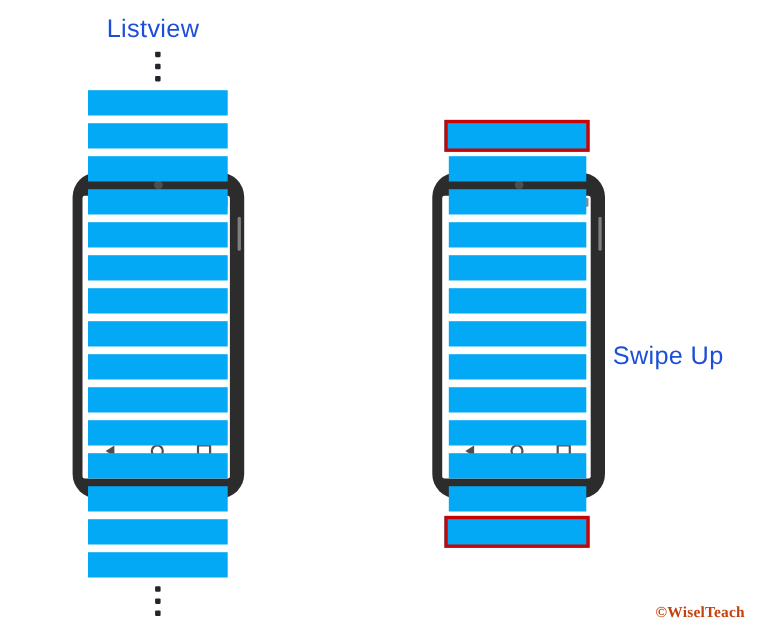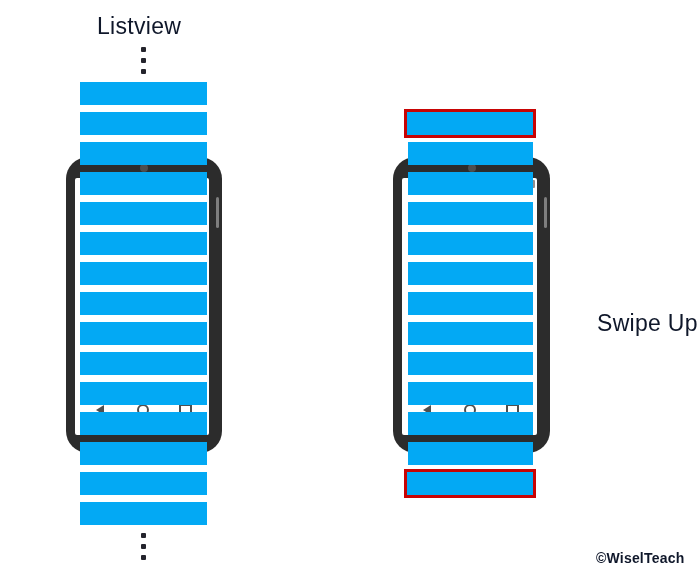--- a/index.html
+++ b/index.html
@@ -1,26 +1,26 @@
 <!DOCTYPE html>
 <html><head>
 <meta charset="utf-8">
 <style>
   html,body { margin:0; padding:0; background:#fff; }
   .stage {
     position:relative; width:700px; height:576px; background:#ffffff;
     overflow:hidden; font-family:"Liberation Sans", sans-serif;
   }
   .title {
-    position:absolute; color:#0f172a; font-size:23px; font-weight:400;
+    position:absolute; color:#1d4ed8; font-size:23px; font-weight:400;
     letter-spacing:0.3px; white-space:nowrap;
   }
   .watermark {
-    position:absolute; color:#0f172a; font-size:14px; font-weight:700;
-    letter-spacing:0.2px; white-space:nowrap;
+    position:absolute; color:#c2410c; font-size:14px; font-weight:700;
+    letter-spacing:0.2px; white-space:nowrap;font-family:Liberation Serif, serif;
   }
   .phone {
     position:absolute; background:#2C2C2C; border-radius:22px;
   }
   .screen {
     position:absolute; left:9px; right:13px; top:21px; bottom:18px;
     background:#ffffff; border-radius:2px;
   }
   .camera {
     position:absolute; top:7px; left:50%; margin-left:-4px;
@@ -54,21 +54,21 @@
     border-style:solid; border-width:3px;
   }
   .dot { position:absolute; width:5px; height:5px; border-radius:1px; background:#24242C; }
 </style>
 </head>
 <body>
 
 <div class="stage">
 
   <div class="title" style="left:97px; top:13px;">Listview</div>
-  <div class="title" style="left:557px; top:310px;margin-left:40px;">Swipe Up</div>
+  <div class="title" style="left:557px; top:310px;">Swipe Up</div>
   <div class="watermark" style="left:596px; top:550px;">©WiselTeach</div>
 
   <div class="phone" style="left:66px; top:157px; width:156px; height:296px;">
     <div class="camera"></div>
     <div class="side-btn"></div>
     <div class="screen">
       <div class="status-nub"></div>
       <div class="nav">
         <div class="nav-back"></div>
         <div class="nav-home"></div>

